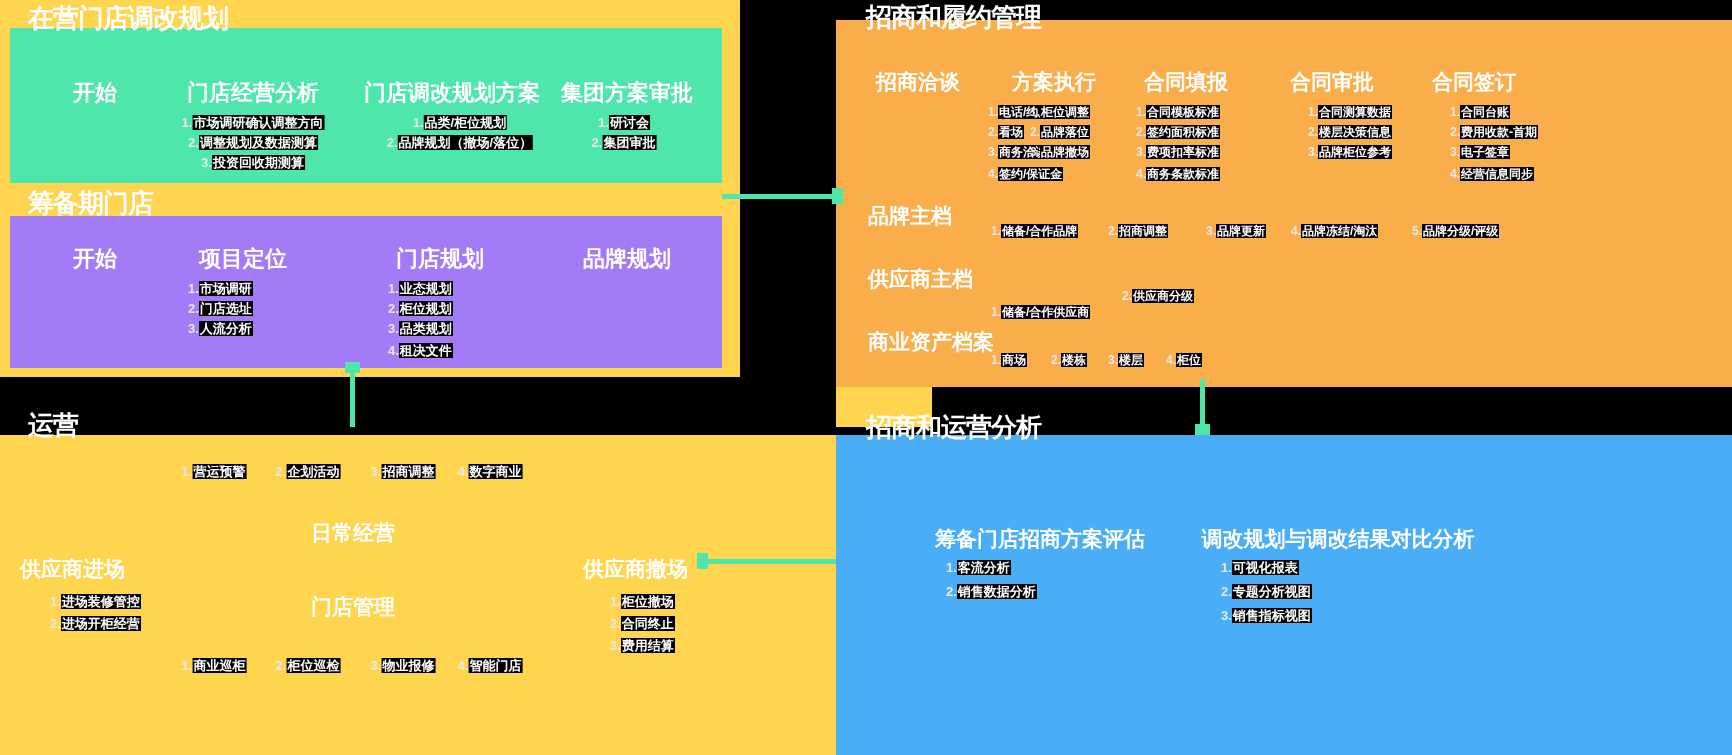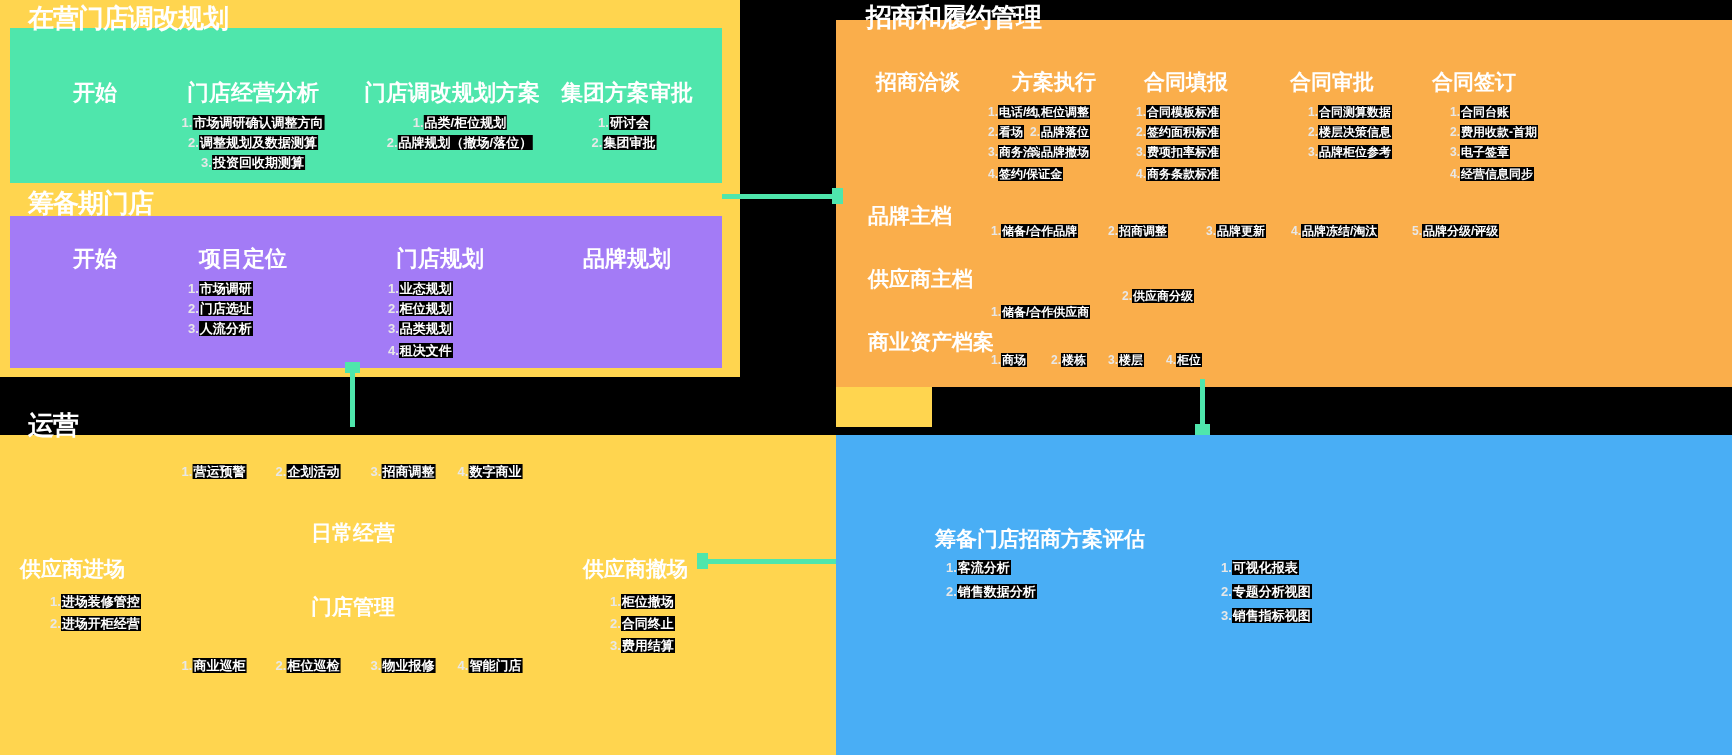--- a/index.html
+++ b/index.html
@@ -184,24 +184,26 @@
     <div class="item" style="left:403px; top:222px; font-size:13px;"><span class="num">3.</span><span class="txt">物业报修</span></div>
     <div class="item" style="left:490px; top:222px; font-size:13px;"><span class="num">4.</span><span class="txt">智能门店</span></div>
   </div>
   <div class="banner" style="left:28px; top:408px; font-size:26px;">运营</div>
 
   <div class="panel" id="sec-blue">
     <div class="colhead" style="left:204px; top:90px; font-size:21px;">筹备门店招商方案评估</div>
     <div class="item left" style="left:110px; top:124px; font-size:13px;"><span class="num">1.</span><span class="txt">客流分析</span></div>
     <div class="item left" style="left:110px; top:148px; font-size:13px;"><span class="num">2.</span><span class="txt">销售数据分析</span></div>
 
+    <div class="colhead" style="left:502px; top:90px; font-size:21px;">调改规划与调改结果对比分析</div>
     <div class="item left" style="left:385px; top:124px; font-size:13px;"><span class="num">1.</span><span class="txt">可视化报表</span></div>
     <div class="item left" style="left:385px; top:148px; font-size:13px;"><span class="num">2.</span><span class="txt">专题分析视图</span></div>
     <div class="item left" style="left:385px; top:172px; font-size:13px;"><span class="num">3.</span><span class="txt">销售指标视图</span></div>
   </div>
+  <div class="banner" style="left:866px; top:410px; font-size:26px;">招商和运营分析</div>
 
   <div class="conn" style="left:722px; top:194px; width:110px; height:5px;"></div>
   <div class="connbox" style="left:832px; top:188px; width:11px; height:16px;"></div>
 
   <div class="conn" style="left:350px; top:362px; width:5px; height:65px;"></div>
   <div class="connbox" style="left:345px; top:362px; width:15px; height:11px;"></div>
 
   <div class="conn" style="left:700px; top:559px; width:136px; height:5px;"></div>
   <div class="connbox" style="left:697px; top:553px; width:11px; height:16px;"></div>
 

